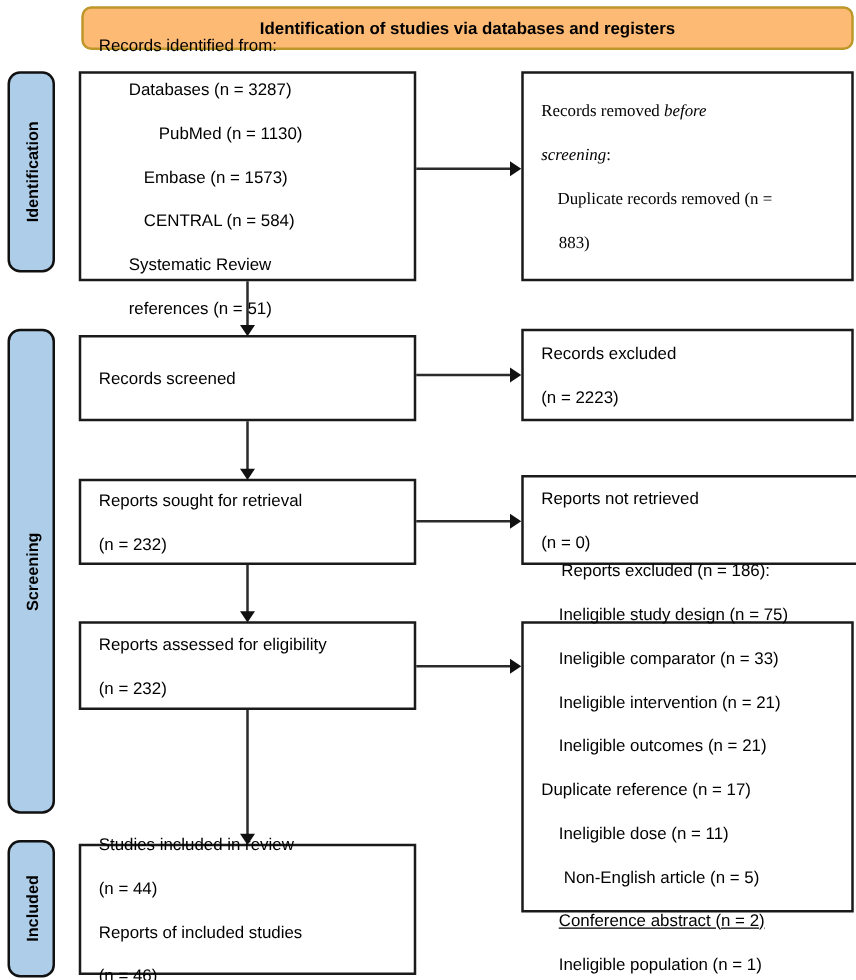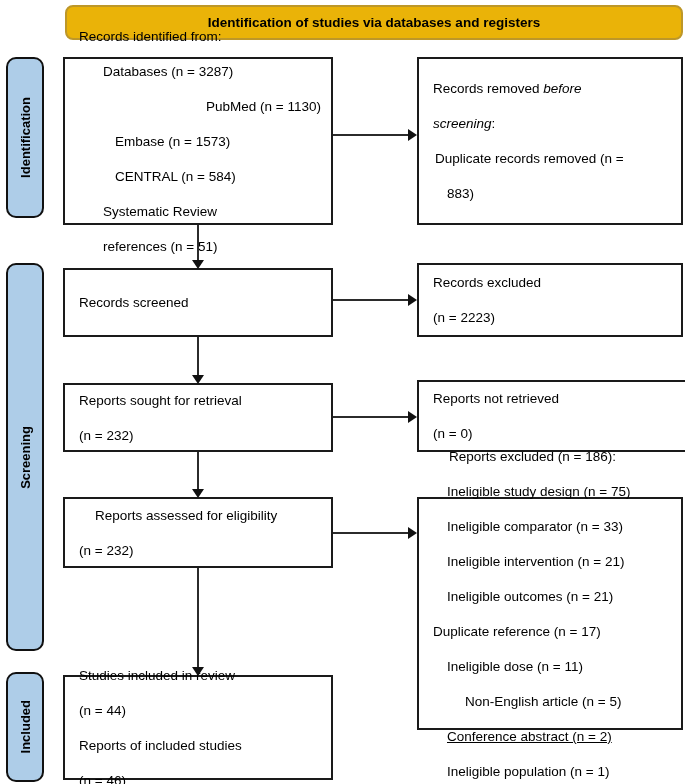--- a/index.html
+++ b/index.html
@@ -7,21 +7,21 @@
     position:relative;
     width:685px;height:784px;
     background:#ffffff;
     font-family:"Liberation Sans", sans-serif;
     color:#000;
     overflow:hidden;
   }
   
   .banner{
     position:absolute;left:65px;top:5px;width:614px;height:31px;
-    background:#eab308;border:2px solid #BD9729;border-radius:8px;
+    background:#fdba74;border:2px solid #BD9729;border-radius:8px;
     display:flex;align-items:center;justify-content:center;
   }
   .banner-title{font-size:13.5px;font-weight:bold;}
   
   .stage{
     position:absolute;left:6px;width:34px;
     background:#AECDE8;border:2px solid #111;border-radius:10px;
     display:flex;align-items:center;justify-content:center;
   }
   .stage-label{
@@ -33,21 +33,21 @@
   #stage-included{top:672px;height:106px;}
   
   .fbox{
     position:absolute;background:#fff;border:2px solid #1a1a1a;
     display:flex;flex-direction:column;justify-content:center;
     padding:6px 10px 6px 14px;box-sizing:border-box;
     font-size:13.5px;line-height:19px;gap:16px;
   }
   .box-line{white-space:nowrap;}
   #box-records-identified{left:63px;top:57px;width:270px;height:168px;}
-  #box-records-removed  {left:417px;top:57px;width:266px;height:168px;}
+  #box-records-removed  {left:417px;top:57px;width:266px;height:168px;font-family:Liberation Serif, serif;}
   #box-records-screened {left:63px;top:268px;width:270px;height:69px;}
   #box-records-excluded {left:417px;top:263px;width:266px;height:74px;}
   #box-reports-sought   {left:63px;top:383px;width:270px;height:69px;}
   #box-reports-not-retrieved{left:417px;top:380px;width:286px;height:72px;}
   #box-reports-assessed {left:63px;top:497px;width:270px;height:71px;}
   #box-reports-excluded {left:417px;top:497px;width:266px;height:233px;}
   #box-studies-included {left:63px;top:675px;width:270px;height:105px;}
   
   .varrow{position:absolute;left:197px;width:2px;background:#2b2b2b;}
   .varrow .head{
@@ -85,60 +85,60 @@
   <div class="stage" id="stage-screening">
     <span class="stage-label">Screening</span>
   </div>
   <div class="stage" id="stage-included">
     <span class="stage-label">Included</span>
   </div>
 
   <div class="fbox" id="box-records-identified">
       <div class="box-line" style="margin-left: 0px;"><span>Records identified from:</span></div>
       <div class="box-line" style="margin-left: 24px;"><span>Databases (n = 3287)</span></div>
-      <div class="box-line" style="margin-left: 24px; text-align: right;"><span>PubMed (n = 1130)</span></div>
+      <div class="box-line" style="margin-left: 48px;"><span>PubMed (n = 1130)</span></div>
       <div class="box-line" style="margin-left: 36px;"><span>Embase (n = 1573)</span></div>
       <div class="box-line" style="margin-left: 36px;"><span>CENTRAL (n = 584)</span></div>
       <div class="box-line" style="margin-left: 24px;"><span>Systematic Review</span></div>
       <div class="box-line" style="margin-left: 24px;"><span>references (n = 51)</span></div>
     </div>
   <div class="fbox" id="box-records-removed">
       <div class="box-line" style="margin-left: 0px;"><span>Records removed </span><span style="font-style: italic;">before</span></div>
       <div class="box-line" style="margin-left: 0px;"><span style="font-style: italic;">screening</span><span>:</span></div>
-      <div class="box-line" style="margin-left: 2px;"><span>Duplicate records removed (n =</span></div>
+      <div class="box-line" style="margin-left: 13px;"><span>Duplicate records removed (n =</span></div>
       <div class="box-line" style="margin-left: 14px;"><span>883)</span></div>
     </div>
   <div class="fbox" id="box-records-screened">
       <div class="box-line" style="margin-left: 0px;"><span>Records screened</span></div>
     </div>
   <div class="fbox" id="box-records-excluded">
       <div class="box-line" style="margin-left: 0px;"><span>Records excluded</span></div>
       <div class="box-line" style="margin-left: 0px;"><span>(n = 2223)</span></div>
     </div>
   <div class="fbox" id="box-reports-sought">
       <div class="box-line" style="margin-left: 0px;"><span>Reports sought for retrieval</span></div>
       <div class="box-line" style="margin-left: 0px;"><span>(n = 232)</span></div>
     </div>
   <div class="fbox" id="box-reports-not-retrieved">
       <div class="box-line" style="margin-left: 0px;"><span>Reports not retrieved</span></div>
       <div class="box-line" style="margin-left: 0px;"><span>(n = 0)</span></div>
     </div>
   <div class="fbox" id="box-reports-assessed">
-      <div class="box-line" style="margin-left: 16px;"><span>Reports assessed for eligibility</span></div>
+      <div class="box-line" style="margin-left: 0px;"><span>Reports assessed for eligibility</span></div>
       <div class="box-line" style="margin-left: 0px;"><span>(n = 232)</span></div>
     </div>
   <div class="fbox" id="box-reports-excluded">
       <div class="box-line" style="margin-left: 16px;"><span>Reports excluded (n = 186):</span></div>
       <div class="box-line" style="margin-left: 14px;"><span>Ineligible study design (n = 75)</span></div>
       <div class="box-line" style="margin-left: 14px;"><span>Ineligible comparator (n = 33)</span></div>
       <div class="box-line" style="margin-left: 14px;"><span>Ineligible intervention (n = 21)</span></div>
       <div class="box-line" style="margin-left: 14px;"><span>Ineligible outcomes (n = 21)</span></div>
       <div class="box-line" style=""><span>Duplicate reference (n = 17)</span></div>
       <div class="box-line" style="margin-left: 14px;"><span>Ineligible dose (n = 11)</span></div>
-      <div class="box-line" style="margin-left: 32px;"><span>Non-English article (n = 5)</span></div>
+      <div class="box-line" style="margin-left: 18px;"><span>Non-English article (n = 5)</span></div>
       <div class="box-line" style="margin-left: 14px; text-decoration: underline;"><span>Conference abstract (n = 2)</span></div>
       <div class="box-line" style="margin-left: 14px;"><span>Ineligible population (n = 1)</span></div>
     </div>
   <div class="fbox" id="box-studies-included">
       <div class="box-line" style="margin-left: 0px;"><span>Studies included in review</span></div>
       <div class="box-line" style="margin-left: 0px;"><span>(n = 44)</span></div>
       <div class="box-line" style="margin-left: 0px;"><span>Reports of included studies</span></div>
       <div class="box-line" style="margin-left: 0px;"><span>(n = 46)</span></div>
     </div>
 

